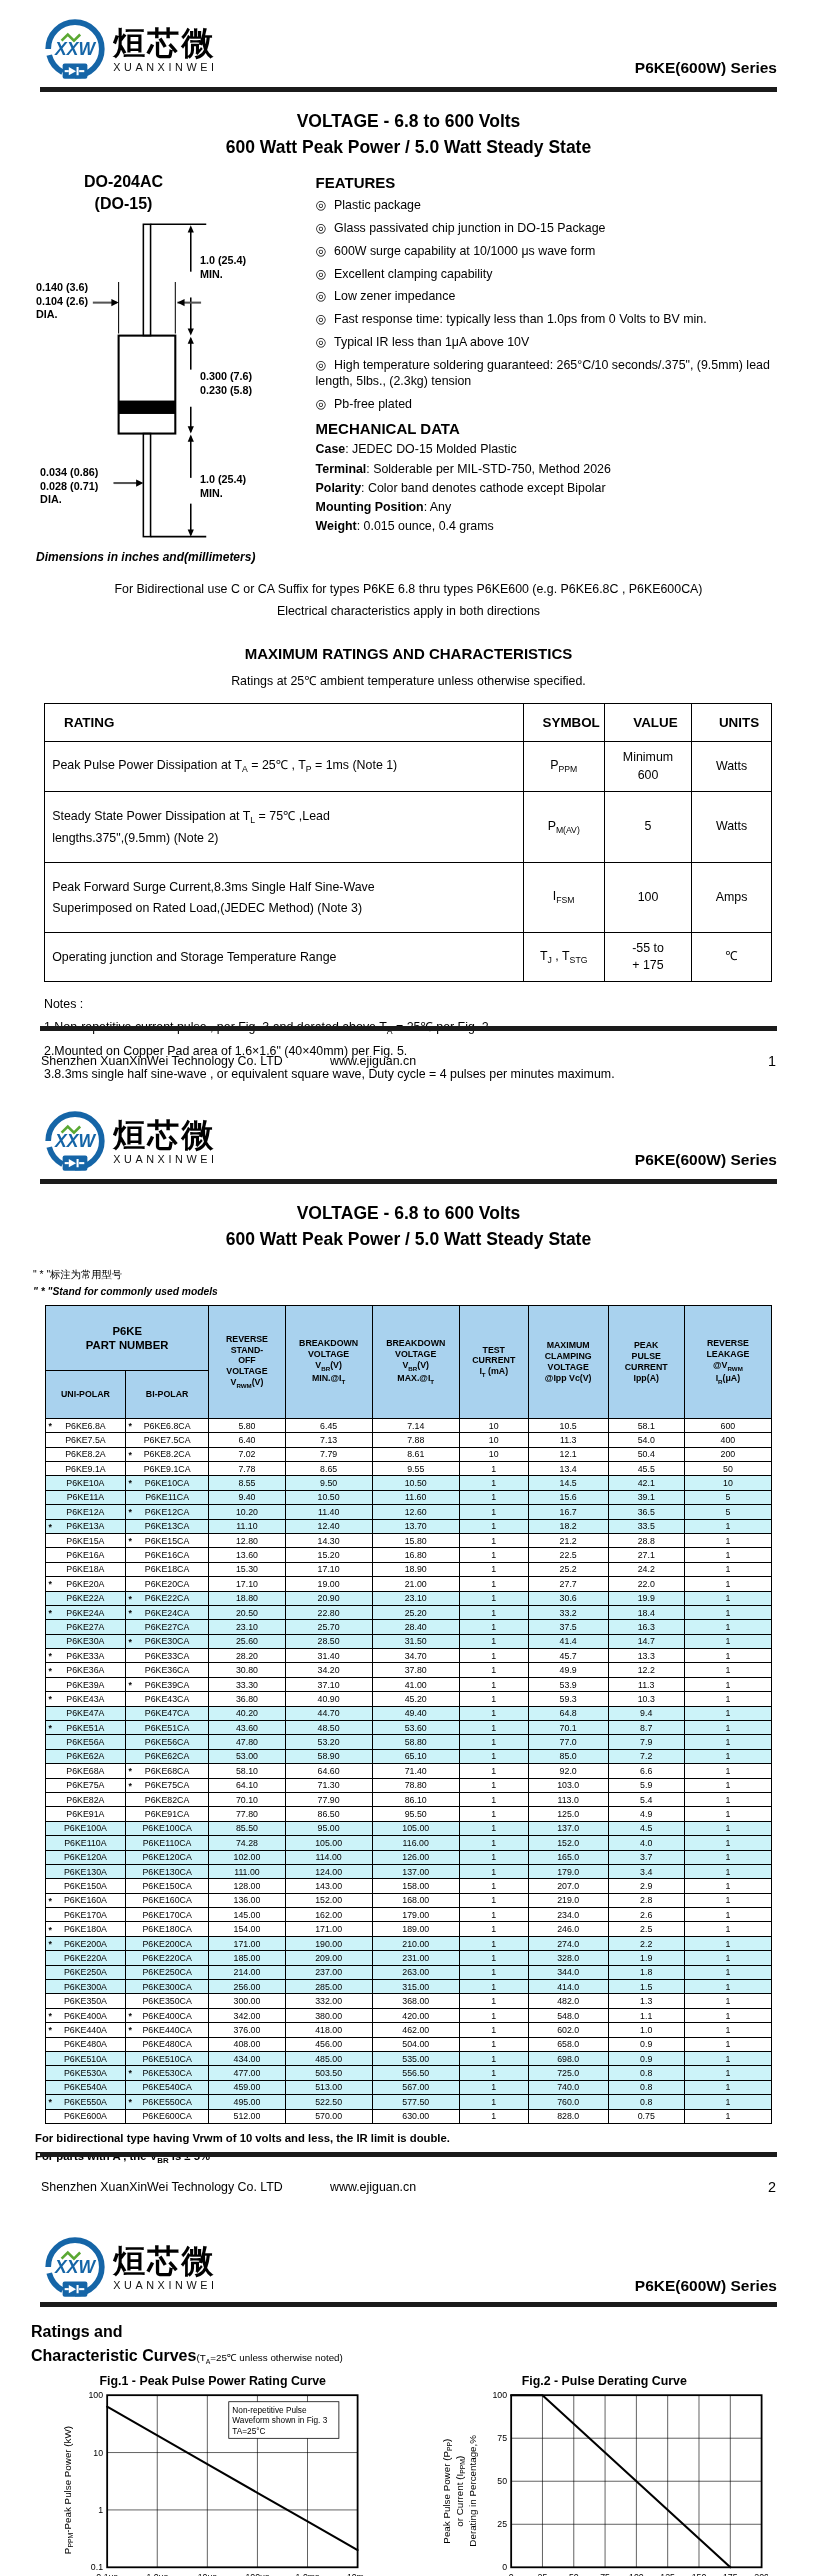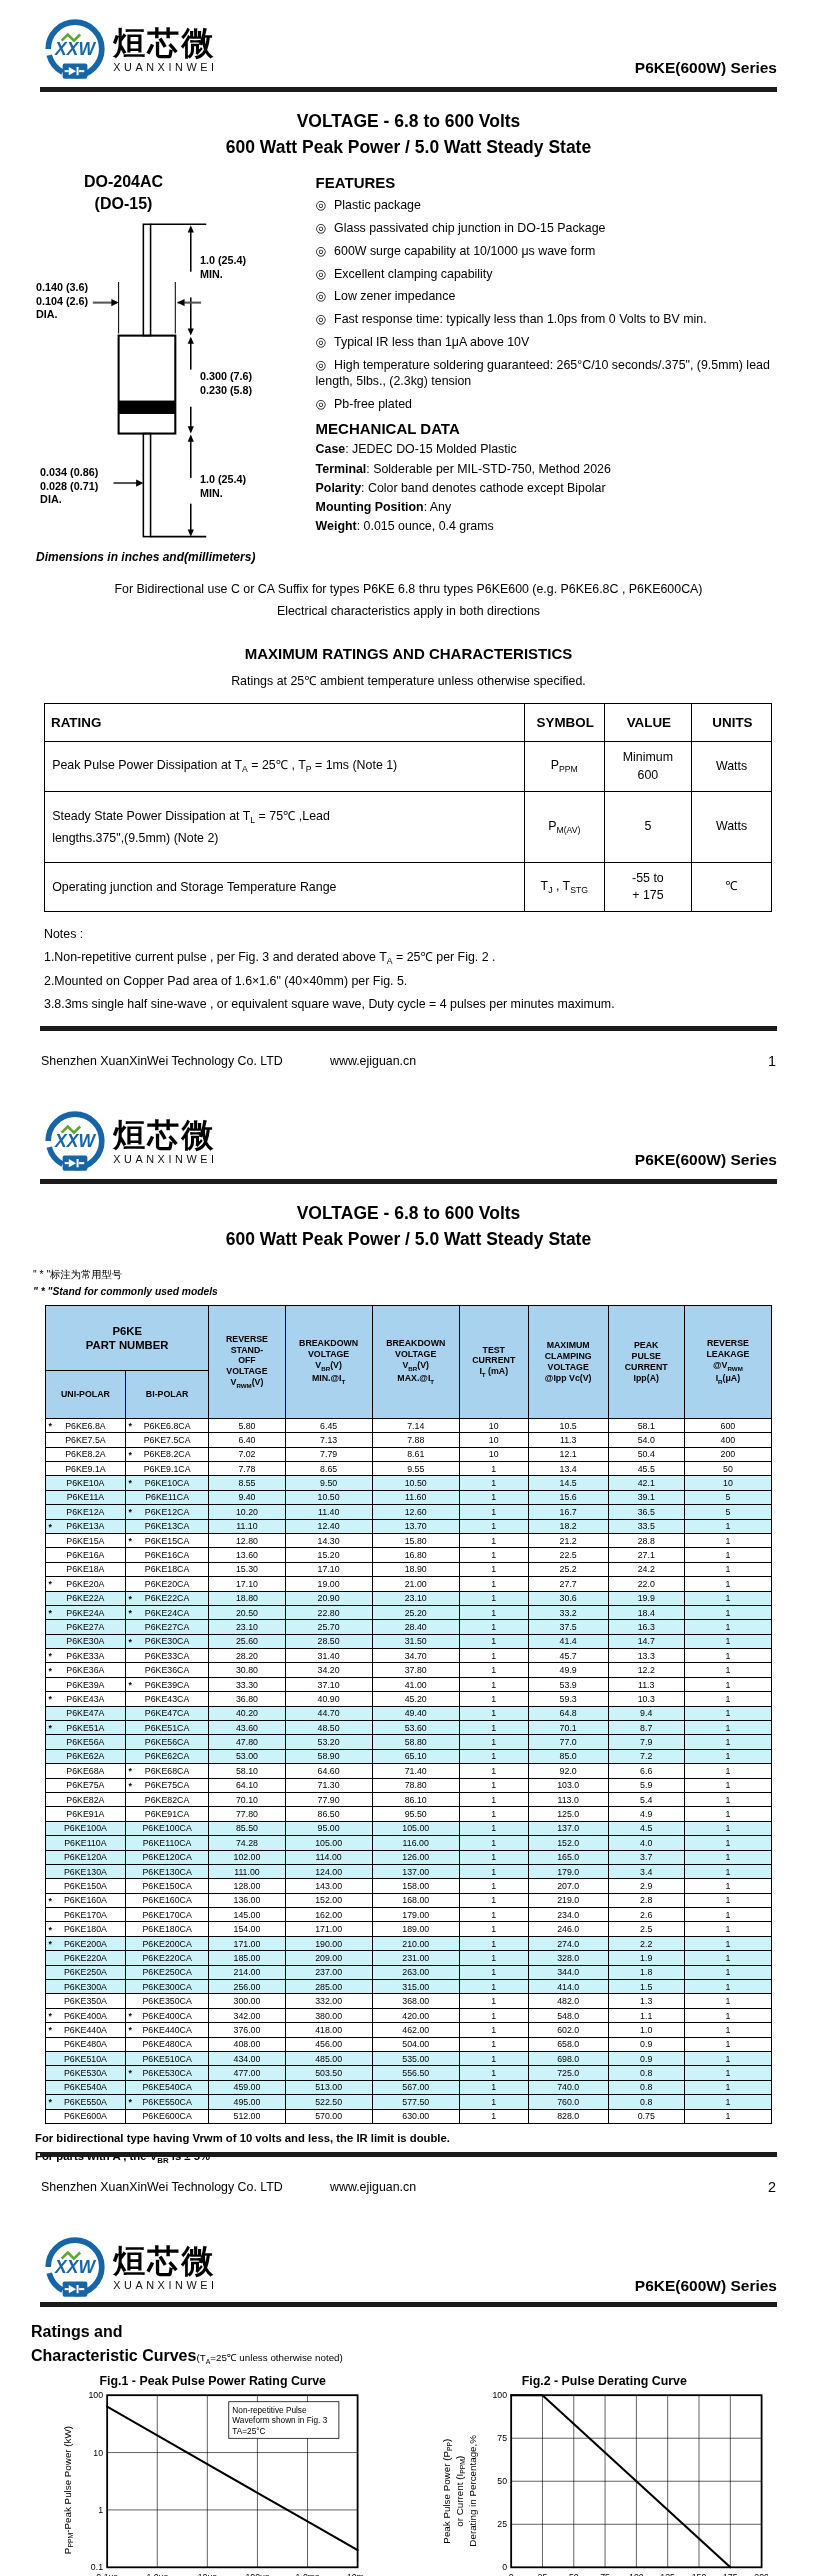--- a/index.html
+++ b/index.html
@@ -31,21 +31,21 @@
   .mech-line{font-size:12.4px;margin:5.2px 0;}
   .mech-line b{font-weight:bold;}
   
   .bip{text-align:center;margin-top:13.4px;line-height:1.8;}
   .bip-t{font-size:15px;font-weight:bold;}
   .bip-l{font-size:12.4px;}
   .rat-t{font-size:15px;font-weight:bold;text-align:center;margin-top:23px;}
   .rat-s{font-size:12.4px;text-align:center;margin-top:10px;}
   table.rat{border-collapse:collapse;margin:13.4px 44px 0 44px;width:728px;}
   table.rat th,table.rat td{border:1.5px solid #000;font-size:12.4px;text-align:center;vertical-align:middle;padding:5.2px 4.1px;}
-  table.rat th{font-size:13.4px;font-weight:bold;text-align:left;padding-left:6px;height:27px;}
+  table.rat th{font-size:13.4px;font-weight:bold;text-align:left;padding-left:19px;height:27px;}
   table.rat th+th{text-align:center;}
   table.rat td.rl{text-align:left;padding:13.4px 7.2px;line-height:1.7;}
   table.rat td{white-space:pre-line;line-height:1.4;}
   .notes{margin:11.3px 44px 0 44px;font-size:12.4px;line-height:1.85;}
   
   .frule{height:4.6px;background:#1b1b1b;margin:0 40px;position:absolute;bottom:61px;left:0;right:0;}
   .ftr{position:absolute;bottom:23px;left:0;right:0;display:flex;align-items:center;padding:0 41px;font-size:12.4px;}
   .ftr .co{width:289px;}
   .ftr .url{flex:1;}
   .ftr .pn{font-size:14.4px;}
@@ -217,20 +217,27 @@
           <td>Minimum
 600</td>
           <td>Watts</td>
         </tr>
         <tr>
           <td class="rl">Steady State Power Dissipation at T<sub>L</sub> = 75℃  ,Lead
 lengths.375",(9.5mm) (Note 2)</td>
           <td>P<sub>M(AV)</sub></td>
           <td>5</td>
           <td>Watts</td>
+        </tr>
+        <tr>
+          <td class="rl">Peak Forward Surge Current,8.3ms Single Half Sine-Wave
+Superimposed on Rated Load,(JEDEC Method) (Note 3)</td>
+          <td>I<sub>FSM</sub></td>
+          <td>100</td>
+          <td>Amps</td>
         </tr>
         <tr>
           <td class="rl">Operating junction and Storage Temperature Range</td>
           <td>T<sub>J</sub> , T<sub>STG</sub></td>
           <td>-55 to
 + 175</td>
           <td>℃</td>
         </tr>
       </tbody>
   </table>

